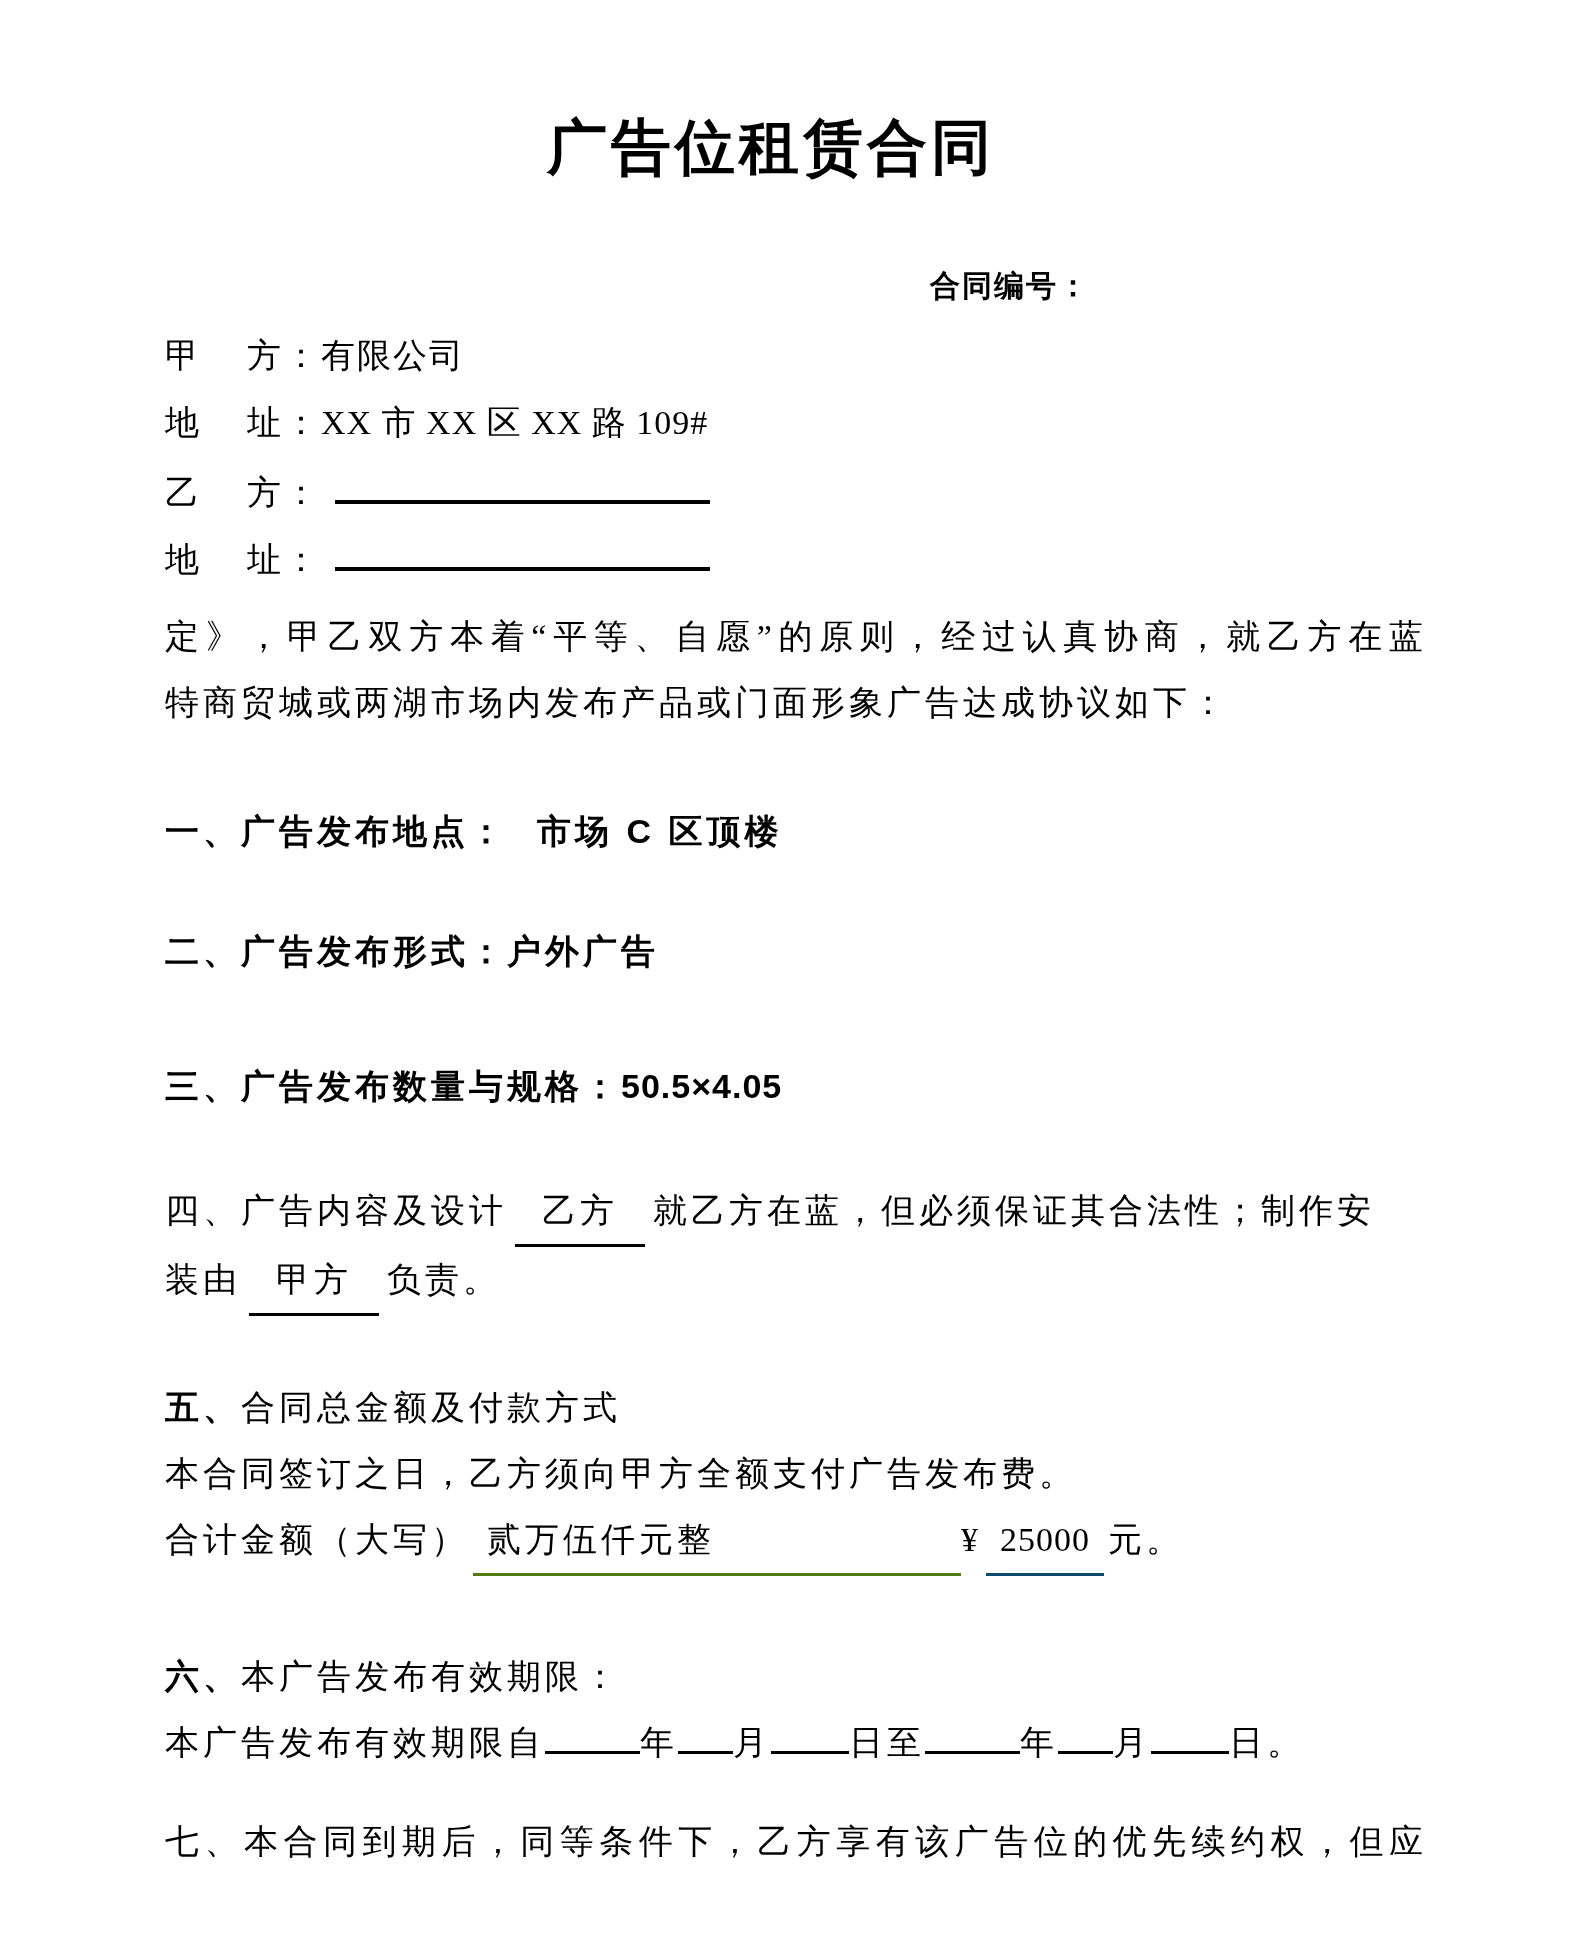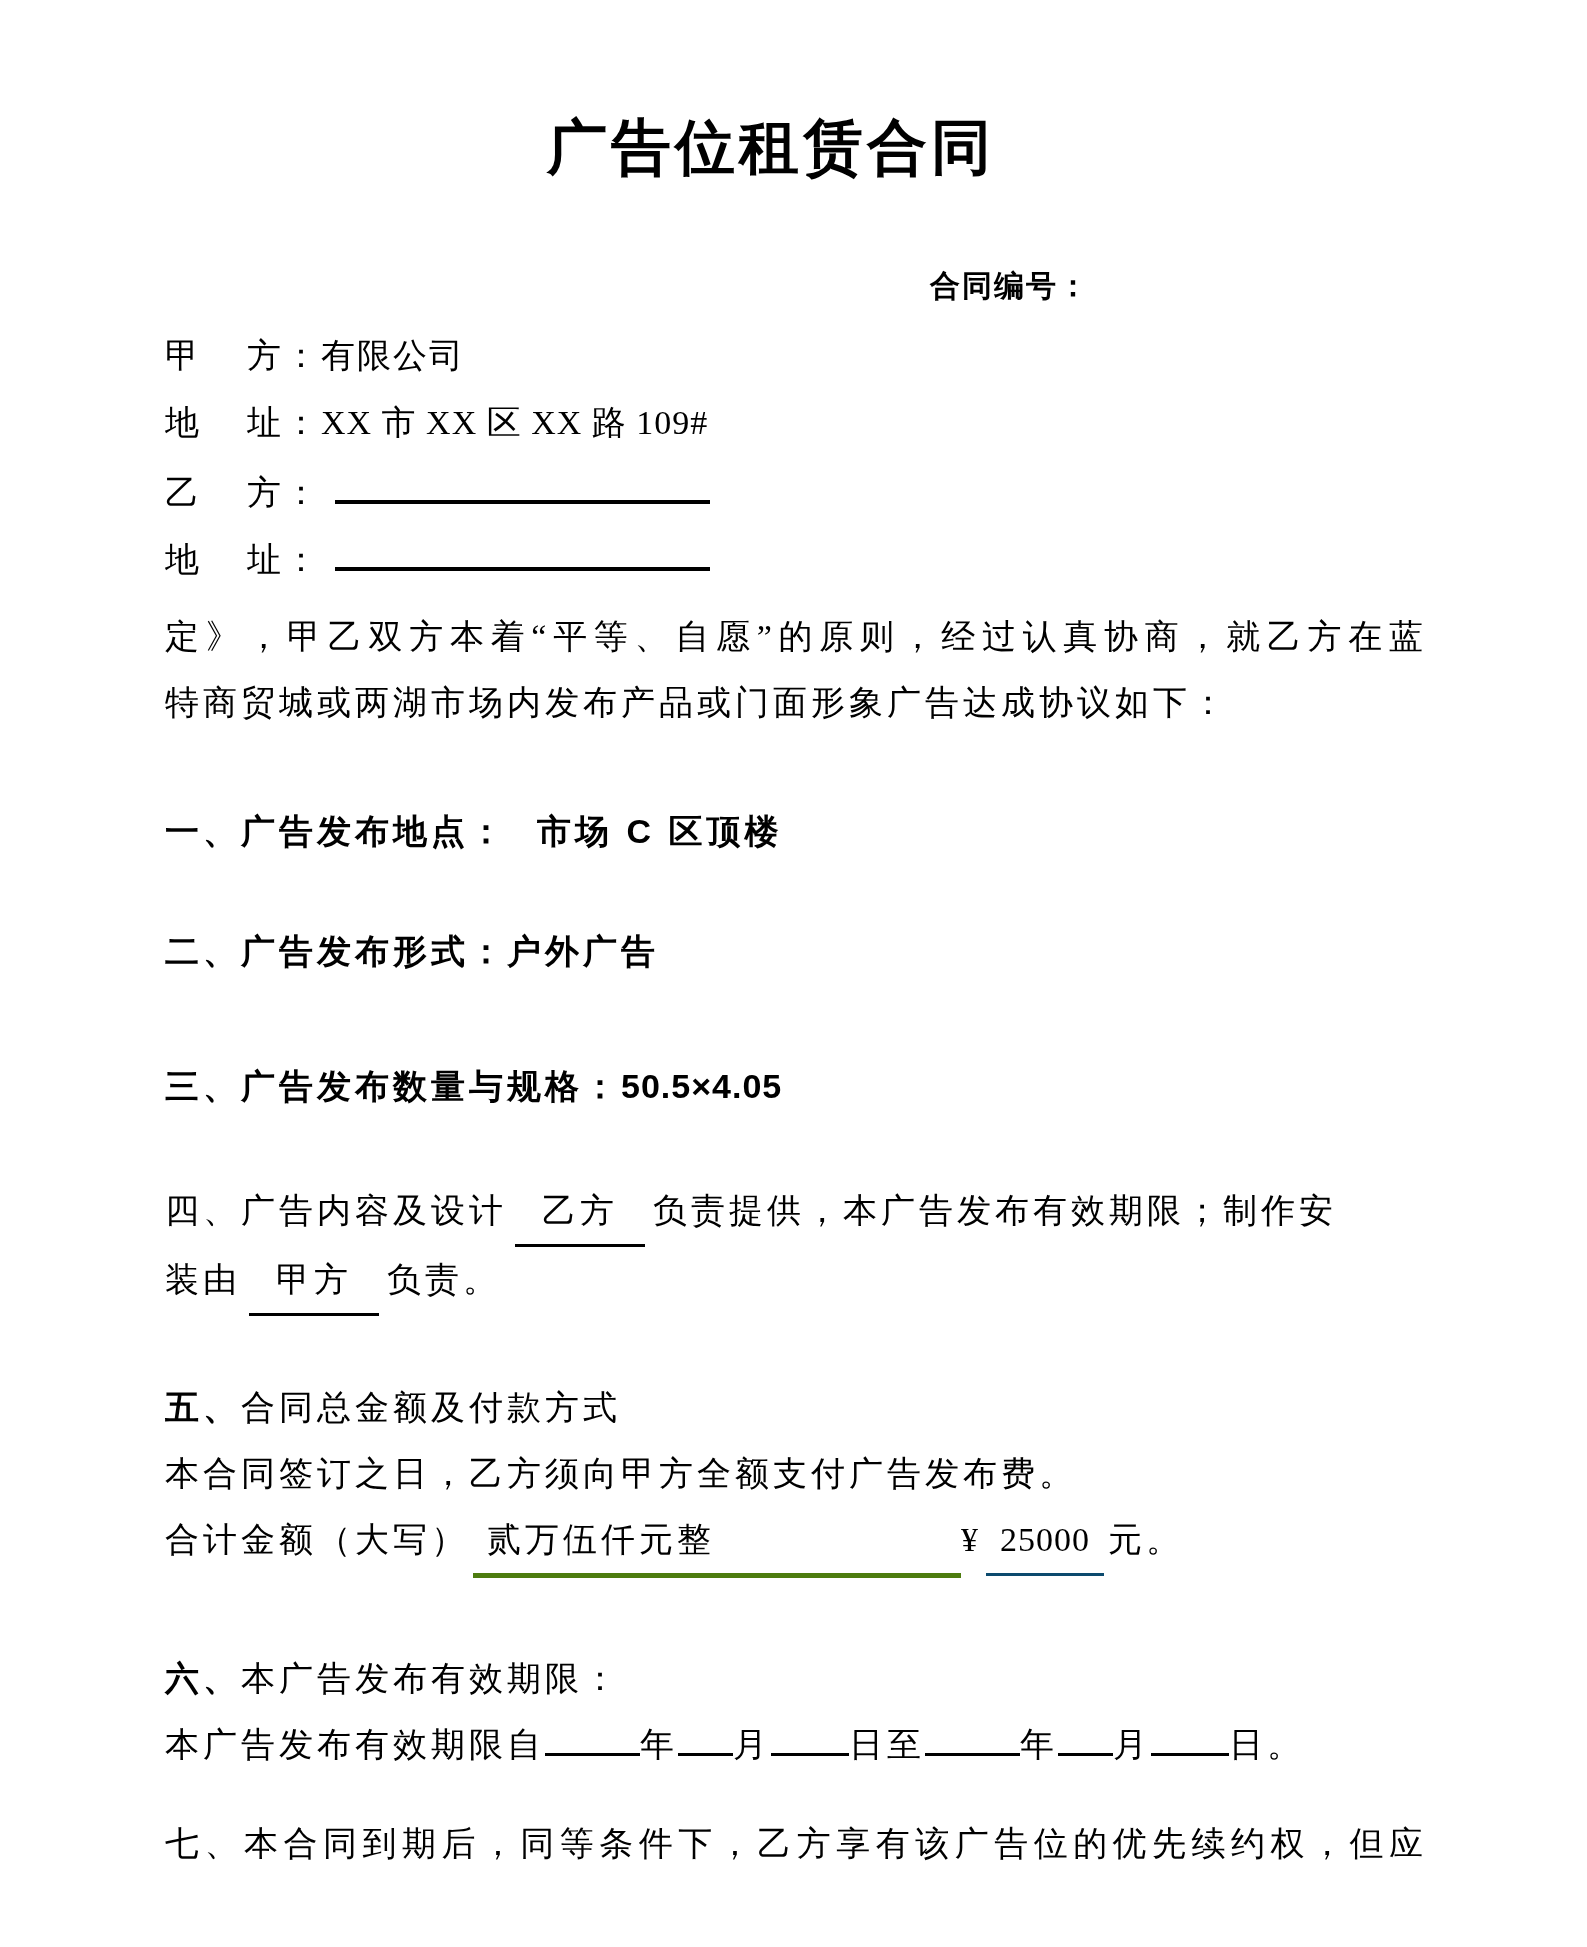--- a/index.html
+++ b/index.html
@@ -58,21 +58,21 @@
   .sec-seven{margin-top:33px;}
   .bline{line-height:66px;}
   .sec-seven .bline{text-align:justify;text-align-last:justify;}
   
   .blank-sm{
     display:inline-block;border-bottom:3px solid #000;
     padding:0 27px;margin:0 8px;vertical-align:baseline;
   }
   .blank-words{
     display:inline-block;box-sizing:border-box;width:488px;
-    border-bottom:5px solid #4d7c0f;padding-left:14px;
+    border-bottom:3px solid #4d7c0f;padding-left:14px;
     vertical-align:baseline;white-space:nowrap;margin-left:4px;
   }
   .blank-amt{
     display:inline-block;border-bottom:3px solid #0c4a6e;
     padding:0 14px;margin:0 4px;vertical-align:baseline;
   }
   .db{display:inline-block;border-bottom:3px solid #000;height:40px;vertical-align:baseline;}
   .db-95{width:95px;}
   .db-55{width:55px;}
   .db-78{width:78px;}
@@ -122,21 +122,21 @@
   </div>
 
   <div class="sec sec-three">
     <div class="hline bold-h">
       <span>三、广告发布数量与规格：</span><span class="num-sp">50.5×4.05</span>
     </div>
   </div>
 
   <div class="sec sec-four">
     <div class="bline">
-      <span>四、广告内容及设计</span><span class="blank-sm">乙方</span><span>负责提供，本广告发布有效期限；制作安</span>
+      <span>四、广告内容及设计</span><span class="blank-sm">乙方</span><span>就乙方在蓝，但必须保证其合法性；制作安</span>
     </div>
     <div class="bline">
       <span>装由</span><span class="blank-sm">甲方</span><span>负责。</span>
     </div>
   </div>
 
   <div class="sec sec-five">
     <div class="hline">
       <span class="bold-h">五、</span><span>合同总金额及付款方式</span>
     </div>

